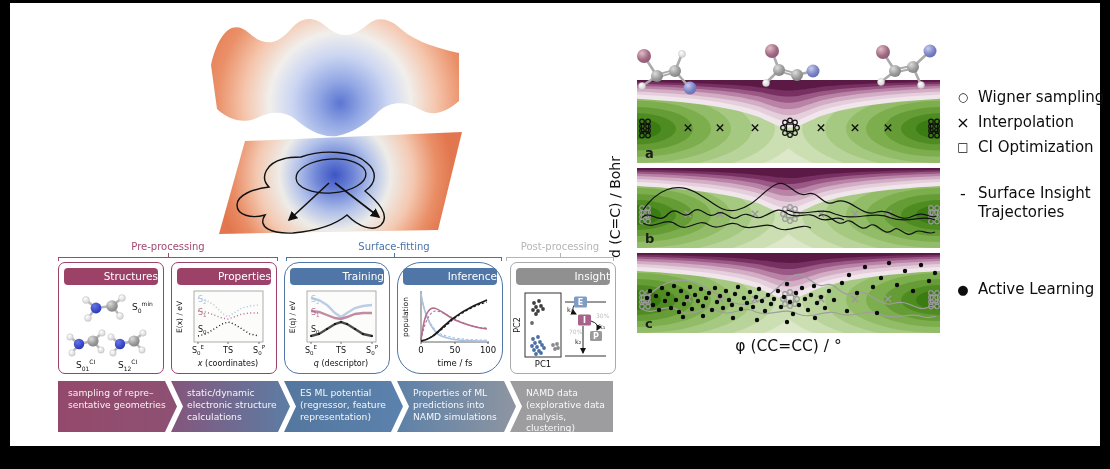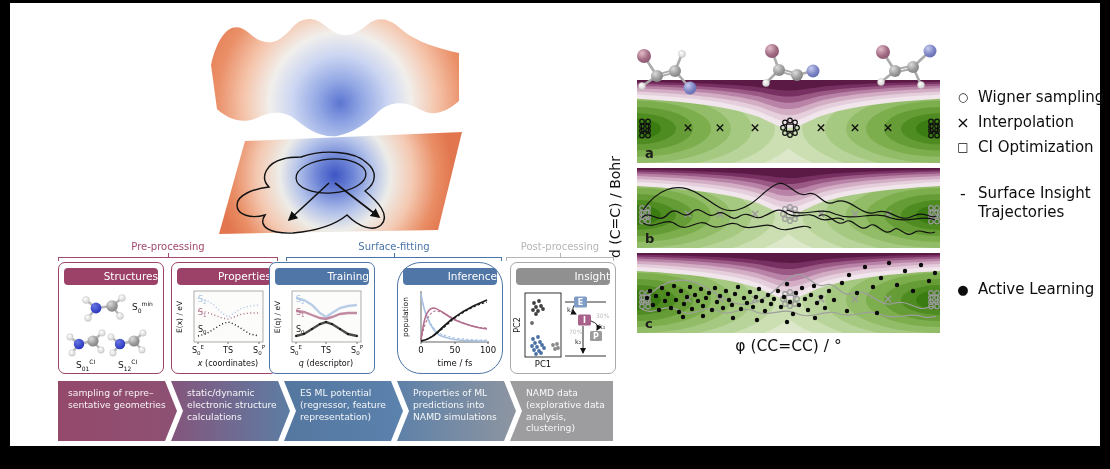--- a/index.html
+++ b/index.html
@@ -16,21 +16,21 @@
   .bracket .line::before,.bracket .line::after{content:"";position:absolute;top:0;height:3px;border-left:1.3px solid var(--c);}
   .bracket .line::before{left:0;}
   .bracket .line::after{right:0;}
 
   .wbox{position:absolute;top:262px;width:106px;height:112px;background:#fff;
     border:1.5px solid var(--c);border-radius:7px;}
   .wbox .hdr{position:absolute;top:5px;left:5px;right:5px;height:17px;background:var(--c);
     border-radius:4px;color:#fff;font-size:10.5px;line-height:17px;text-align:right;font-weight:500;}
   .wbox svg{position:absolute;left:1px;top:24px;}
 
-  .chev{position:absolute;top:381px;height:60px;width:119px;color:rgba(255,255,255,.93);
+  .chev{position:absolute;top:381px;height:51px;width:119px;color:rgba(255,255,255,.93);
     font-size:9.2px;line-height:1.28;padding:6px 8px 0 16px;}
   .chev.first{clip-path:polygon(0 0,107px 0,119px 50%,107px 100%,0 100%);padding-left:10px;}
   .chev.mid{clip-path:polygon(0 0,107px 0,119px 50%,107px 100%,0 100%,12px 50%);}
   .chev.last{width:103px;clip-path:polygon(0 0,100% 0,100% 100%,0 100%,12px 50%);}
 
   
   .panel{position:absolute;left:637px;width:303px;height:80px;}
   .pletter{font-weight:bold;font-size:13px;fill:#1c1c1c;}
   #ylab-right{position:absolute;left:607px;top:100px;height:215px;width:22px;
     writing-mode:vertical-rl;transform:rotate(180deg);text-align:center;
@@ -173,21 +173,21 @@
       <g stroke="#555" stroke-width="0.8">
           <path d="M25,55 v2 M55,55 v2 M86,55 v2"></path>
         </g>
       <text x="25" y="66" font-size="8" fill="#111" text-anchor="middle"><tspan>S</tspan><tspan dy="2" font-size="5.5">0</tspan><tspan dy="-6" font-size="5.5">E</tspan></text>
       <text x="55" y="66" font-size="8" fill="#111" text-anchor="middle">TS</text>
       <text x="86" y="66" font-size="8" fill="#111" text-anchor="middle"><tspan>S</tspan><tspan dy="2" font-size="5.5">0</tspan><tspan dy="-6" font-size="5.5">P</tspan></text>
       <text x="55" y="79" font-size="8" fill="#111" text-anchor="middle"><tspan font-style="italic">x</tspan><tspan> (coordinates)</tspan></text>
     </svg>
   </div>
 
-  <div class="wbox" style="left:269px;--c:#4f76a6;">
+  <div class="wbox" style="left:284px;border-radius:15px;--c:#4f76a6;">
     <div class="hdr">Training</div>
     <svg width="101" height="86" viewBox="0 0 101 86">
       <rect x="21" y="4" width="69" height="51" fill="#fcfcfa" stroke="#999" stroke-width="0.8"></rect>
       <polyline points="25,11 33,13 41,18 49,26 55,30 61,26 69,21 77,19 86,18" fill="none" stroke="#a9c2e2" stroke-width="2.4" opacity="0.8"></polyline>
       <polyline points="25,24 33,25 41,28 49,31 55,32 61,30 69,27 77,26 86,26" fill="none" stroke="#b26e8e" stroke-width="2.4" opacity="0.8"></polyline>
       <polyline points="25,49 33,47 41,42 49,37 55,35 61,37 69,42 77,47 86,49" fill="none" stroke="#2a2a2a" stroke-width="2.4" opacity="0.85"></polyline>
       <g fill="#111">
         <circle cx="25" cy="49" r="1.1"></circle>
           <circle cx="33" cy="47" r="1.1"></circle>
           <circle cx="41" cy="42" r="1.1"></circle>

